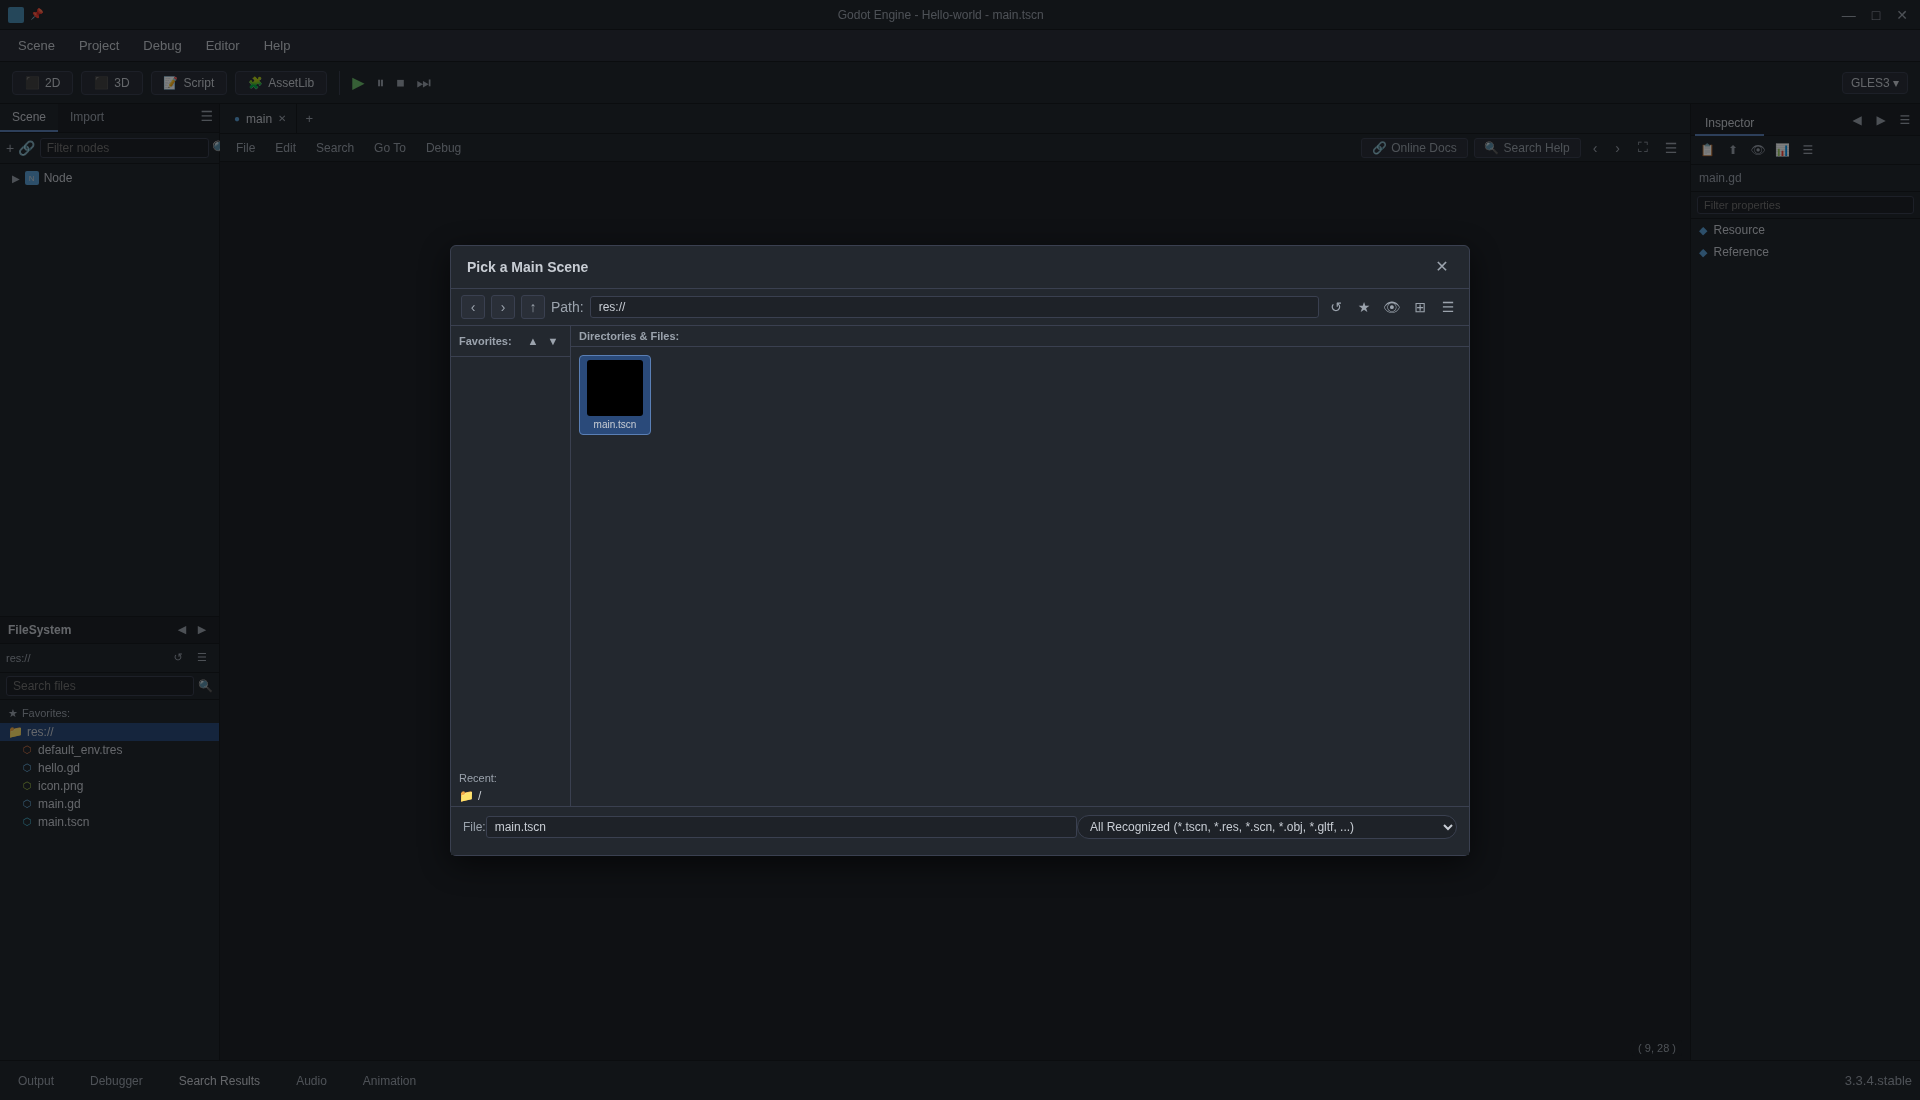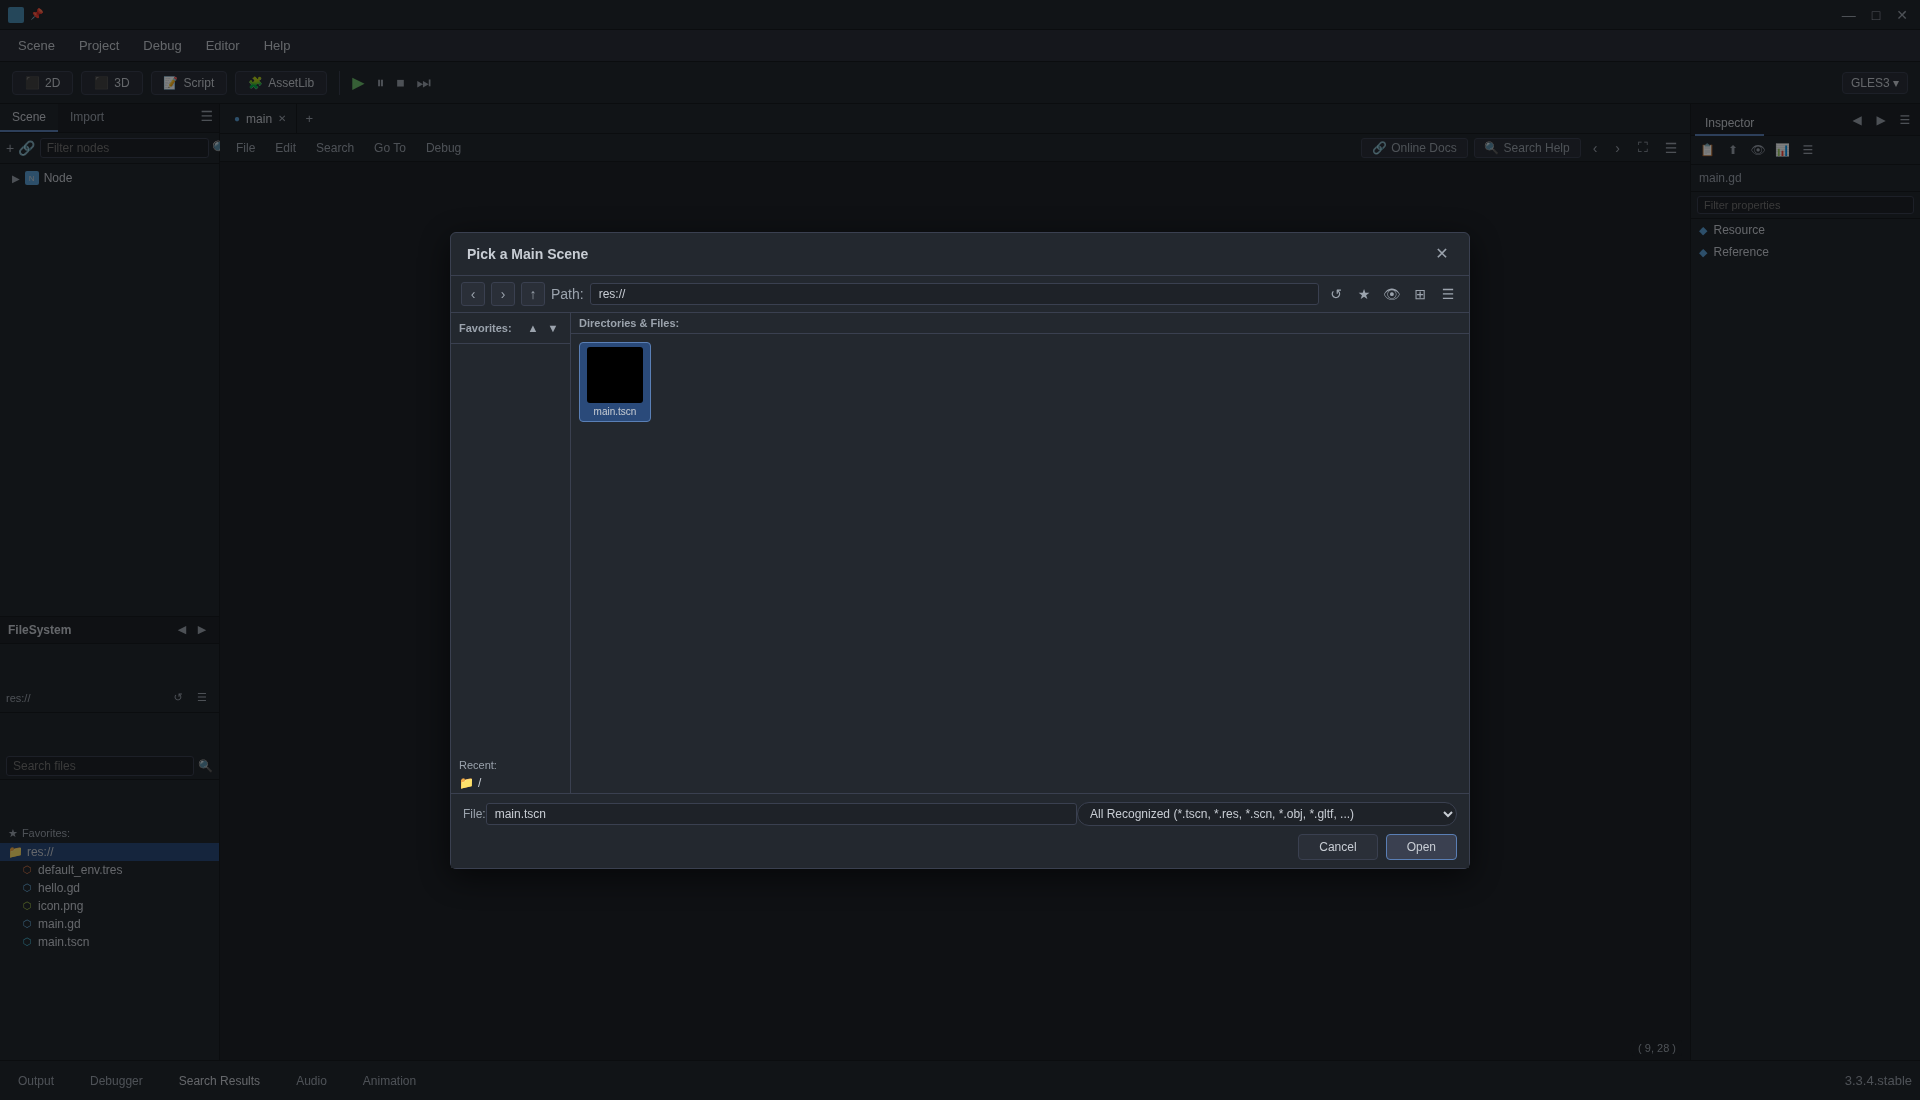--- a/index.html
+++ b/index.html
@@ -151,21 +151,20 @@
     .node-icon { width: 14px; height: 14px; background: #5a9fd4; border-radius: 2px; display: inline-flex; align-items: center; justify-content: center; font-size: 8px; }
 
     
     #filesystem-panel {
       margin-top: 0;
       border-top: 1px solid #161a1e;
       flex: 1;
       display: flex;
       flex-direction: column;
       min-height: 200px;
-      gap: 40px;
     }
     .fs-header {
       display: flex;
       align-items: center;
       padding: 4px 8px;
       background: #1e2228;
       border-bottom: 1px solid #161a1e;
       font-size: 12px;
       font-weight: bold;
       gap: 4px;
@@ -661,20 +660,21 @@
     }
   </style>
 </head>
 <body>
 
 <div id="title-bar">
   <div id="title-bar-left">
     <span class="title-icon"></span>
     <span style="font-size:11px; color:#9ba3ad;">📌</span>
   </div>
+  <div id="title-bar-center">Godot Engine - Hello-world - main.tscn</div>
   <div id="title-bar-right">
     <span class="title-btn">—</span>
     <span class="title-btn">□</span>
     <span class="title-btn">✕</span>
   </div>
 </div>
 
 <div id="menu-bar">
   <div class="menu-item">Scene</div>
   <div class="menu-item">Project</div>
@@ -937,19 +937,15 @@
     </div>
 
     <div id="dialog-footer">
       <div class="file-row">
         <span class="file-label">File:</span>
         <input class="file-name-input" value="main.tscn" style="">
         <select class="file-type-select">
           <option>All Recognized (*.tscn, *.res, *.scn, *.obj, *.gltf, ...)</option>
         </select>
       </div>
-      <div class="dialog-buttons">
-        <button class="dialog-btn cancel">Cancel</button>
-        <button class="dialog-btn open">Open</button>
-      </div>
     </div>
   </div>
 </div>
 
 </body></html>

